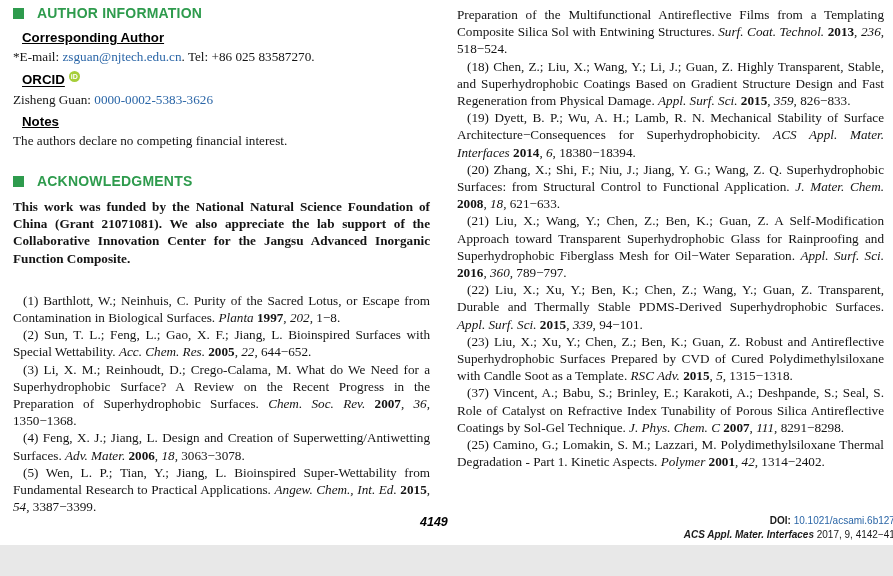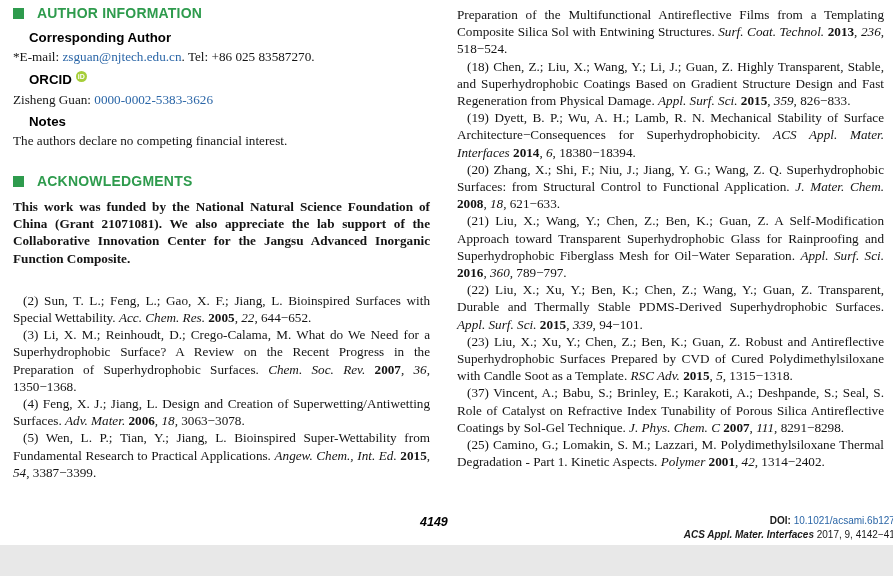--- a/index.html
+++ b/index.html
@@ -18,21 +18,22 @@
     display:flex; align-items:center; gap:13px;
     font-family:"Liberation Sans", sans-serif; font-weight:700;
     font-size:14px; line-height:15px; letter-spacing:.2px;
     color:var(--heading-green); margin:0 0 9px 0;
   }
   .sq { width:11px; height:11px; background:var(--heading-green); flex:0 0 auto; }
 
   .sub {
     font-family:"Liberation Sans", sans-serif; font-weight:700;
     font-size:13.3px; line-height:16px; color:#000;
-    margin:6px 0 2px 16px;
+    margin:6px 0 2px 9px;
+    text-decoration:underline;
   }
   .sub.first { margin-top:2px; }
 
   p { margin:0; }
   .just { text-align:justify;font-weight:bold; }
   .link { color:var(--link-blue); text-decoration:none; cursor:pointer;text-align:right; }
 
   .orcid-icon {
     display:inline-block; width:11px; height:11px; border-radius:50%;
     background:var(--orcid-green); color:#fff; text-align:center;
@@ -90,20 +91,21 @@
       <section class="mt">
         <h2 class="sec-head">
           <span class="sq"></span>
           <span>ACKNOWLEDGMENTS</span>
         </h2>
         <p class="just">This work was funded by the National Natural Science Foundation of China (Grant 21071081). We also appreciate the lab support of the Collaborative Innovation Center for the Jangsu Advanced Inorganic Function Composite.</p>
       </section>
 
       <section class="mt">
         <div>
+            <p class="ref"><span>(1) Barthlott, W.; Neinhuis, C. Purity of the Sacred Lotus, or Escape from Contamination in Biological Surfaces. </span><span class="it">Planta </span><span class="bd">1997</span><span>, </span><span class="it">202</span><span>, 1−8.</span></p>
             <p class="ref"><span>(2) Sun, T. L.; Feng, L.; Gao, X. F.; Jiang, L. Bioinspired Surfaces with Special Wettability. </span><span class="it">Acc. Chem. Res. </span><span class="bd">2005</span><span>, </span><span class="it">22</span><span>, 644−652.</span></p>
             <p class="ref"><span>(3) Li, X. M.; Reinhoudt, D.; Crego-Calama, M. What do We Need for a Superhydrophobic Surface? A Review on the Recent Progress in the Preparation of Superhydrophobic Surfaces. </span><span class="it">Chem. Soc. Rev. </span><span class="bd">2007</span><span>, </span><span class="it">36</span><span>, 1350−1368.</span></p>
             <p class="ref"><span>(4) Feng, X. J.; Jiang, L. Design and Creation of Superwetting/Antiwetting Surfaces. </span><span class="it">Adv. Mater. </span><span class="bd">2006</span><span>, </span><span class="it">18</span><span>, 3063−3078.</span></p>
             <p class="ref"><span>(5) Wen, L. P.; Tian, Y.; Jiang, L. Bioinspired Super-Wettability from Fundamental Research to Practical Applications. </span><span class="it">Angew. Chem., Int. Ed. </span><span class="bd">2015</span><span>, </span><span class="it">54</span><span>, 3387−3399.</span></p>
           </div>
       </section>
 
     </div>
 
     <div class="col-right">

